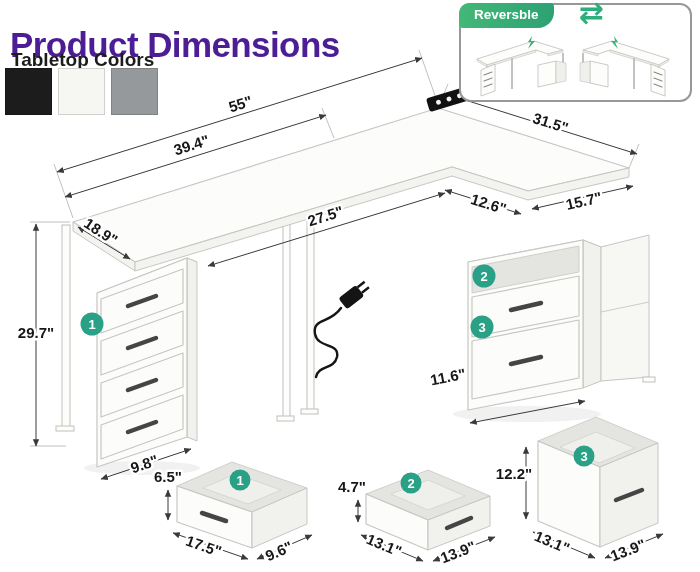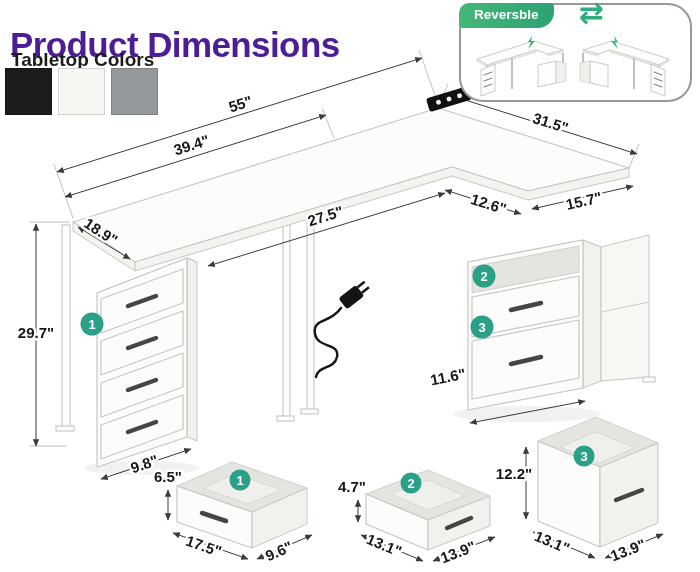--- a/index.html
+++ b/index.html
@@ -4,21 +4,21 @@
 <style>
 *{box-sizing:border-box}
 html,body{margin:0;padding:0}
 body{width:700px;height:572px;position:relative;background:#fff;overflow:hidden;
      font-family:"Liberation Sans","DejaVu Sans",sans-serif}
 .scene{position:absolute;left:0;top:0}
 .page-title{position:absolute;left:10px;top:2px;font-size:35px;font-weight:800;color:#4c1d95;letter-spacing:-0.6px}
 .colors-label{position:absolute;left:11px;top:49px;font-size:19px;font-weight:700;color:#1c1c1c}
 .swatches{position:absolute;left:5px;top:68px;display:flex;gap:6px}
 .swatch{width:47px;height:47px;border:1px solid rgba(0,0,0,.15)}
-.rev-box{position:absolute;left:459px;top:3px;width:233px;height:99px;border:2px solid #989894;border-radius:24px;background:#fff}
+.rev-box{position:absolute;left:459px;top:3px;width:233px;height:99px;border:2px solid #989894;border-radius:12px;background:#fff}
 .rev-badge{position:absolute;left:-2px;top:-2px;background:linear-gradient(90deg,#43b877,#2da173);color:#fff;
            font-size:13.5px;font-weight:700;padding:4px 15px 6px;border-radius:10px 4px 16px 4px}
 .rev-arrows{position:absolute;left:118px;top:-10px;font-size:30px;font-weight:700;color:#2fae7d;
             font-family:"DejaVu Sans",sans-serif}
 .rev-desks{position:absolute;left:4px;top:28px}
 
 .face{fill:#fcfcfa;stroke:#c6c6c2;stroke-width:1.2;stroke-linejoin:round}
 .side{fill:#f1f1ee;stroke:#c6c6c2;stroke-width:1;stroke-linejoin:round}
 .band{fill:#f3f3f0;stroke:#c6c6c2;stroke-width:1;stroke-linejoin:round}
 .inner{fill:#e4e4e1;stroke:#c6c6c2;stroke-width:.8}

